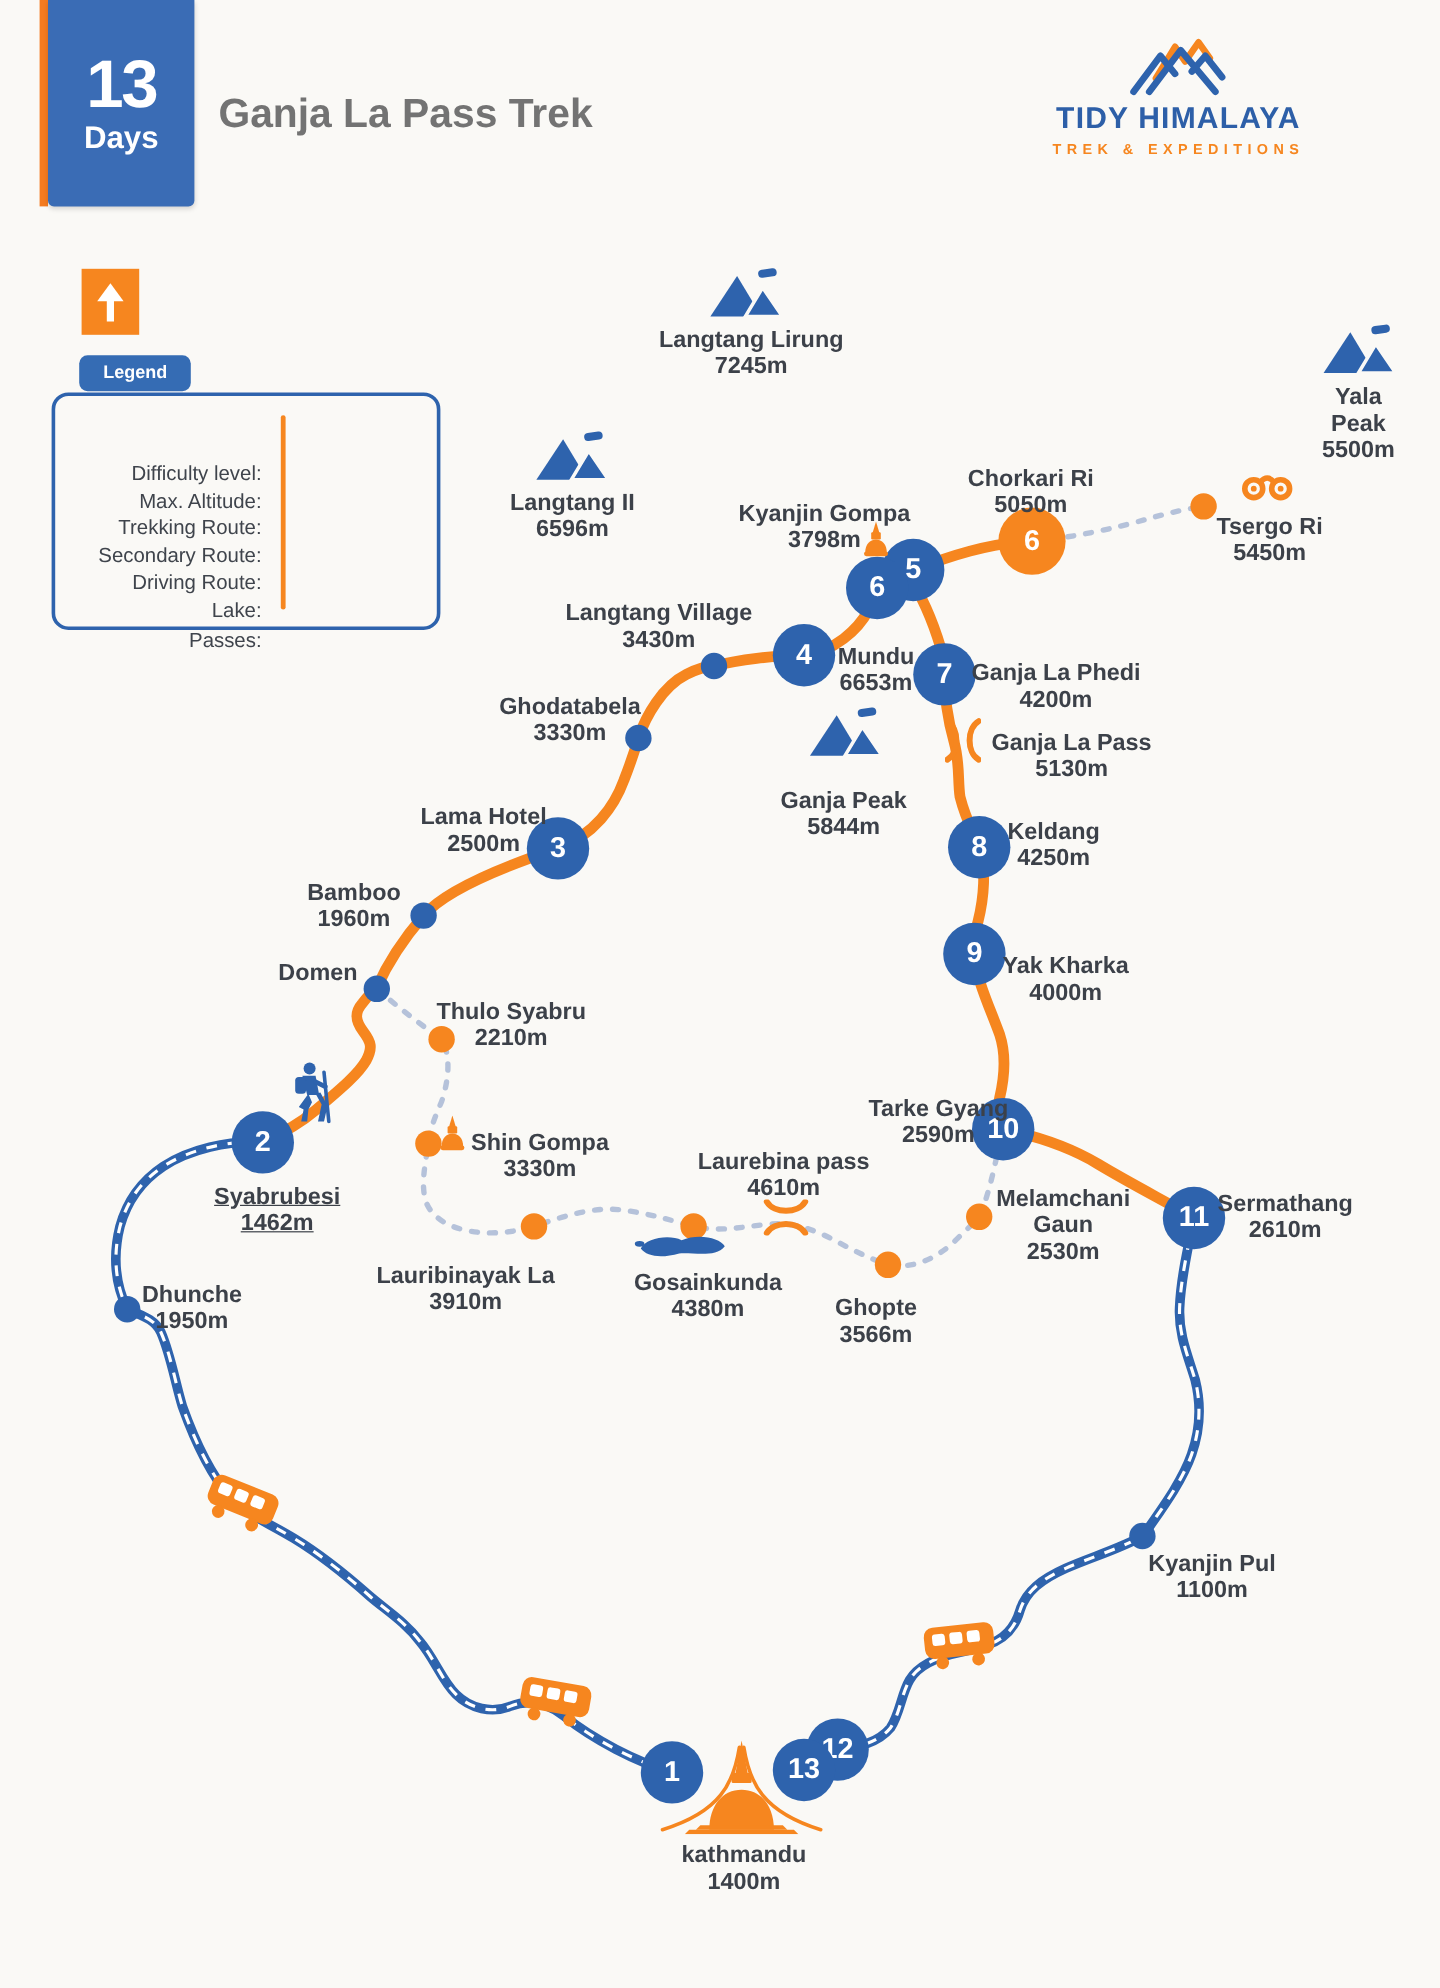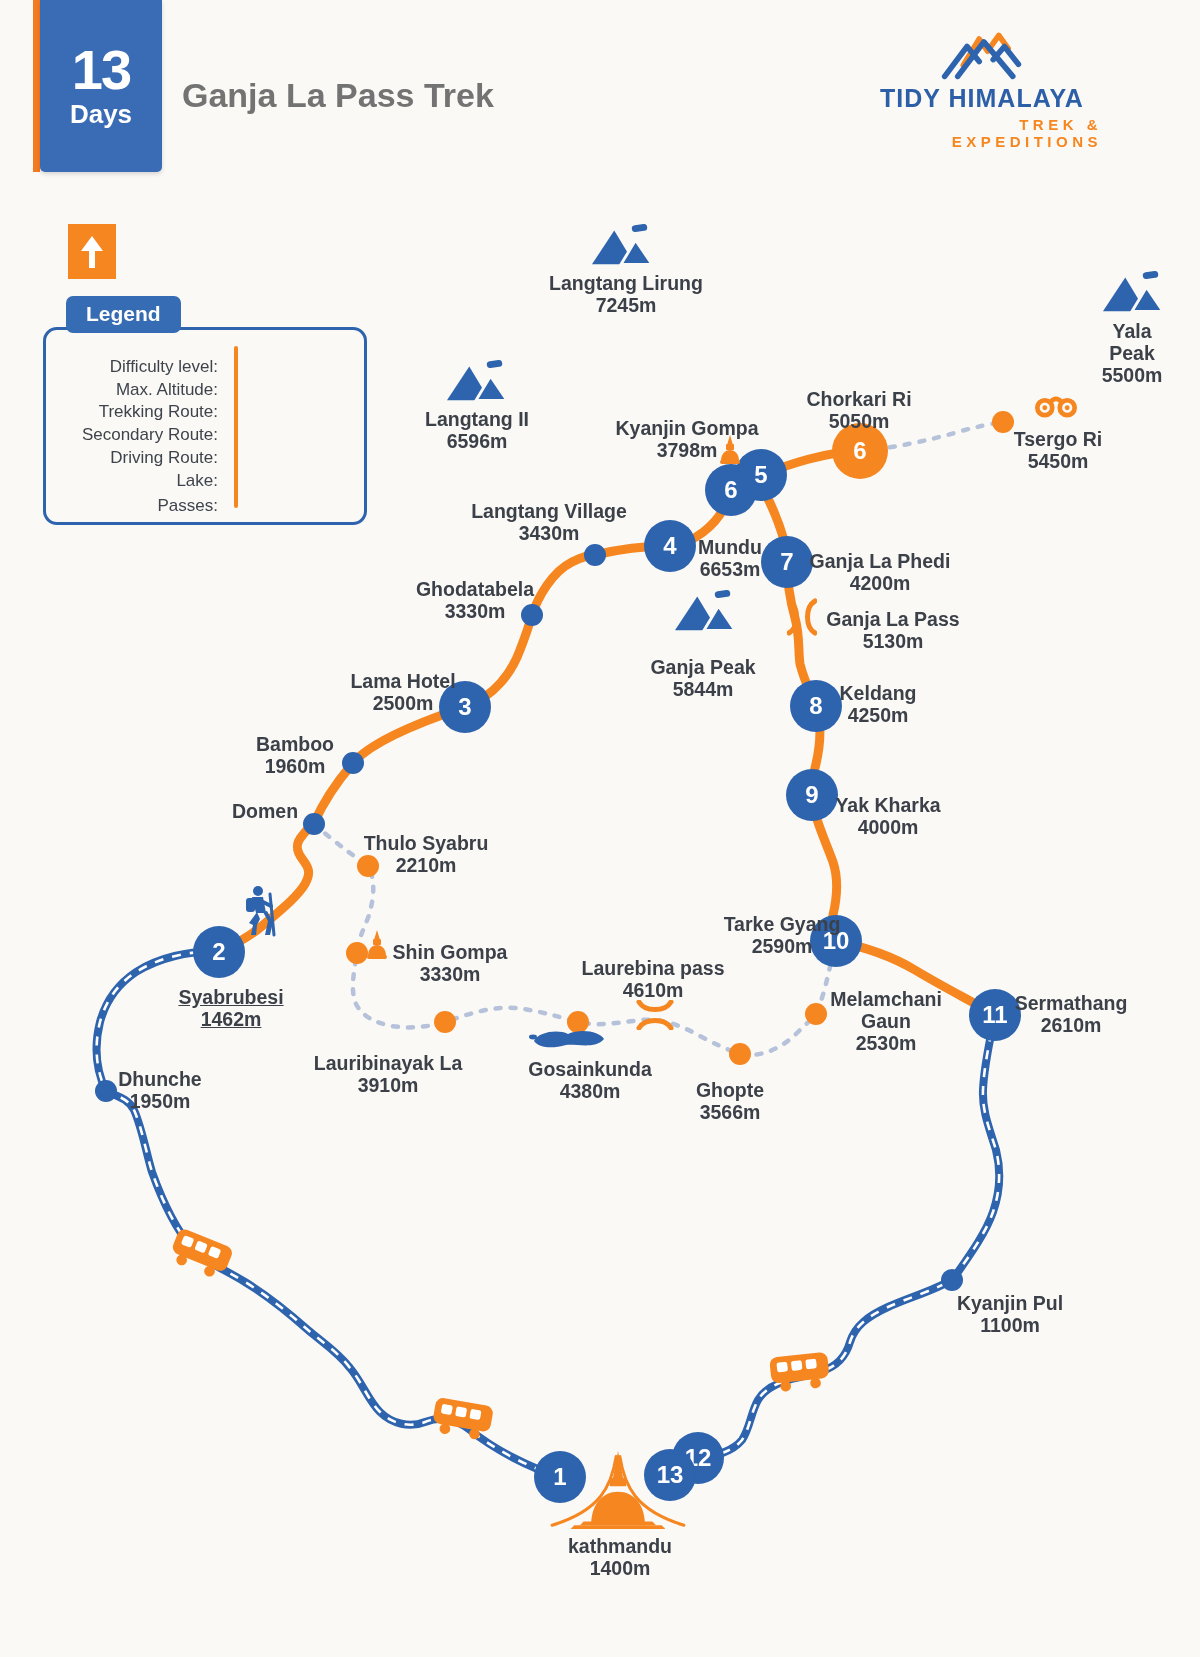--- a/index.html
+++ b/index.html
@@ -10,31 +10,31 @@
   .badge-bar{position:absolute;left:33px;top:0;width:7px;height:172px;background:#f47b20;}
   .badge{position:absolute;left:40px;top:0;width:122px;height:172px;background:#3a6cb5;
          border-radius:0 0 5px 5px;display:flex;flex-direction:column;align-items:center;
          justify-content:center;color:#fff;box-shadow:0 2px 4px rgba(0,0,0,.15);}
   .badge .num{font-size:56px;font-weight:800;line-height:54px;letter-spacing:-2px;}
   .badge .lbl{font-size:26px;font-weight:700;margin-top:2px;}
   .page-title{position:absolute;left:182px;top:66px;font-size:34px;font-weight:800;color:#737373;margin-top:10px;}
   .logo{position:absolute;left:862px;top:26px;width:240px;text-align:center;}
   .logo .mark{margin-bottom:-2px;}
   .logo .lname{font-size:25px;font-weight:800;color:#2d5fa8;letter-spacing:1px;}
-  .logo .ltag{font-size:15px;font-weight:700;color:#f6861f;letter-spacing:4.5px;margin-top:3px;text-align:right;}
+  .logo .ltag{font-size:12px;font-weight:700;color:#f6861f;letter-spacing:4.5px;margin-top:3px;}
 
   
   .north{position:absolute;left:68px;top:224px;width:48px;height:55px;background:#f6861f;
          display:flex;align-items:center;justify-content:center;}
 
   
   .legend-box{position:absolute;left:43px;top:327px;width:318px;height:192px;
               border:3px solid #2e63ad;border-radius:14px;background:#faf9f6;}
   .legend-tab{position:absolute;left:66px;top:296px;background:#356cb4;color:#fff;
-              font-size:21px;font-weight:800;padding:6px 20px 7px;border-radius:7px;z-index:3;}
+              font-size:15px;font-weight:800;padding:6px 20px 7px;border-radius:7px;z-index:3;}
   .legend-divider{position:absolute;left:188px;top:16px;bottom:14px;width:4px;background:#f6861f;border-radius:2px;}
   .legend-rows{position:absolute;left:0;top:26px;right:0;}
   .lrow{display:flex;align-items:center;height:23px;}
   .lrow .ll{width:172px;text-align:right;font-size:17px;font-weight:400;color:#3f444c;}
 
   
   #route-svg{position:absolute;left:0;top:0;z-index:1;}
   #route-svg .trek{fill:none;stroke:#f6861f;stroke-width:9;stroke-linecap:round;stroke-linejoin:round;}
   #route-svg .drive-base{fill:none;stroke:#2e63ad;stroke-width:8;stroke-linecap:round;stroke-linejoin:round;}
   #route-svg .drive-dash{fill:none;stroke:#ffffff;stroke-width:2.6;stroke-dasharray:9 9;stroke-linecap:butt;}
@@ -81,21 +81,21 @@
     <svg width="28" height="34" viewBox="0 0 28 34">
       <path d="M14 33 V12" stroke="#fff" stroke-width="6"></path>
       <path d="M14 1 L3 16 L25 16 Z" fill="#fff"></path>
     </svg>
   </div>
 
   <div class="legend-tab">Legend</div>
   <div class="legend-box">
     <div class="legend-divider"></div>
     <div class="legend-rows" id="legend-rows">
-        <div class="lrow" style="height: 22.6px;">
+        <div class="lrow" style="height: 22.6px; margin-top: 28px;">
           <span class="ll">Difficulty level:</span>
         </div>
         <div class="lrow" style="height: 22.6px;">
           <span class="ll">Max. Altitude:</span>
         </div>
         <div class="lrow" style="height: 22.6px;">
           <span class="ll">Trekking Route:</span>
         </div>
         <div class="lrow" style="height: 22.6px;">
           <span class="ll">Secondary Route:</span>

